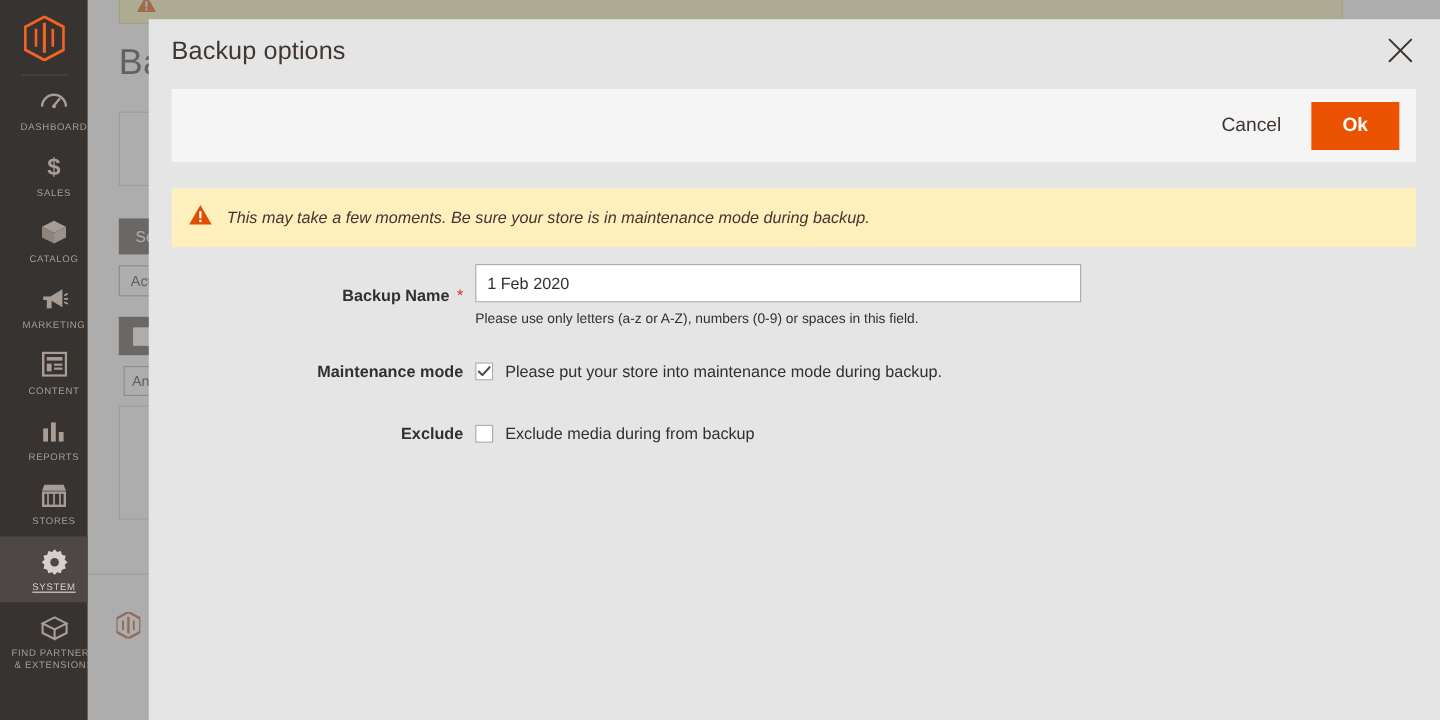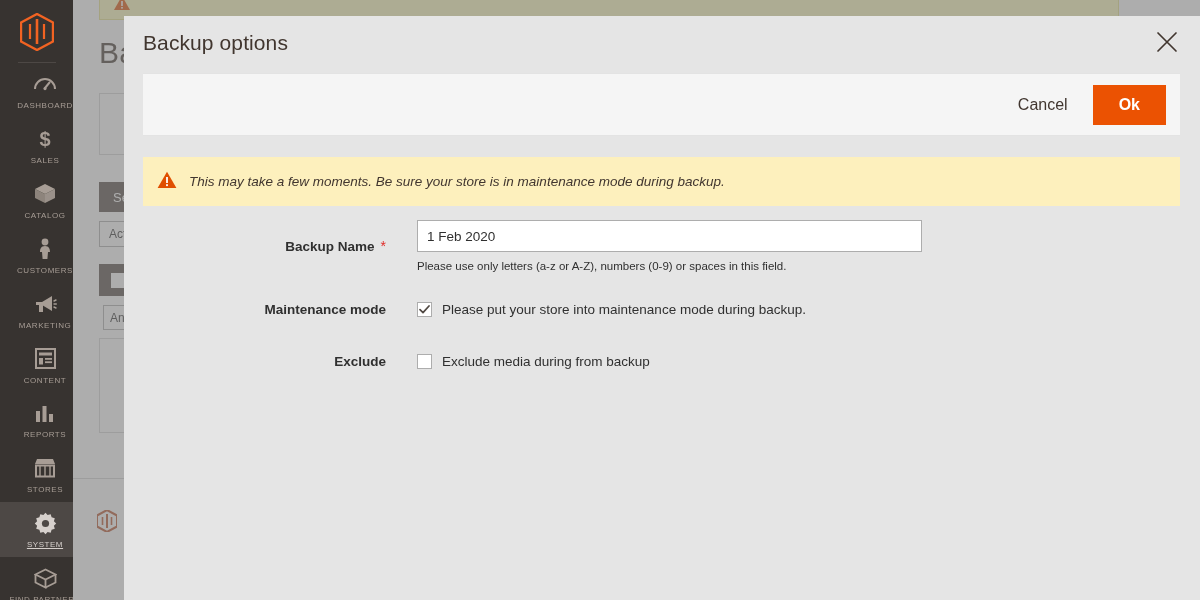--- a/index.html
+++ b/index.html
@@ -181,21 +181,21 @@
   .form-row {
     position: absolute; left: 0; width: 1076px;
     display: flex; align-items: center;
   }
   .f-label {
     width: 262px; text-align: right;
     font-size: 13.5px; font-weight: bold; color: #303030;
     white-space: nowrap; line-height: 1;
   }
   .req-star { color: #e02b27; font-weight: normal; margin-left: 6px; font-size: 14px; }
-  .f-control { margin-left: 31px; }
+  .f-control { margin-left: 10px; }
   .txt-input {
     width: 505px; height: 32px;
     border: 1px solid #adadad; background: #ffffff;
     font-family: "Liberation Sans", sans-serif;
     font-size: 13.5px; color: #303030;
     padding: 0 9px;
   }
   .f-note {
     margin-top: 8px;
     font-size: 11.5px; color: #303030; white-space: nowrap;
@@ -292,29 +292,20 @@
       <span class="nav-ico">
         <svg width="22" height="21" viewBox="0 0 22 21">
             <path d="M11 1 L21 6 L11 11 L1 6 Z" fill="#a79d95"></path>
             <path d="M1 6 L1 15 L11 20 L11 11 Z" fill="#8d847c"></path>
             <path d="M21 6 L21 15 L11 20 L11 11 Z" fill="#9a918a"></path>
           </svg>
       </span>
       <span class="nav-label">Catalog</span>
     </div>
 
-    <div class="nav-item">
-      <span class="nav-ico">
-        <svg width="16" height="22" viewBox="0 0 16 22">
-            <circle cx="8" cy="4" r="3.4" fill="#a79d95"></circle>
-            <path d="M8 8 C4 8 3 11 3 14 L5 14 L5.6 21 L10.4 21 L11 14 L13 14 C13 11 12 8 8 8 Z" fill="#a79d95"></path>
-          </svg>
-      </span>
-      <span class="nav-label">Customers</span>
-    </div>
 
     <div class="nav-item">
       <span class="nav-ico">
         <svg width="24" height="20" viewBox="0 0 24 20">
             <path d="M3 8 L9 8 L19 2 L19 17 L9 11 L3 11 Z" fill="#a79d95"></path>
             <rect x="6" y="11" width="4" height="7" fill="#a79d95"></rect>
             <path d="M21 7 L23 6 M21 10 L23.3 10 M21 13 L23 14" stroke="#a79d95" stroke-width="1.4" stroke-linecap="round"></path>
           </svg>
       </span>
       <span class="nav-label">Marketing</span>

